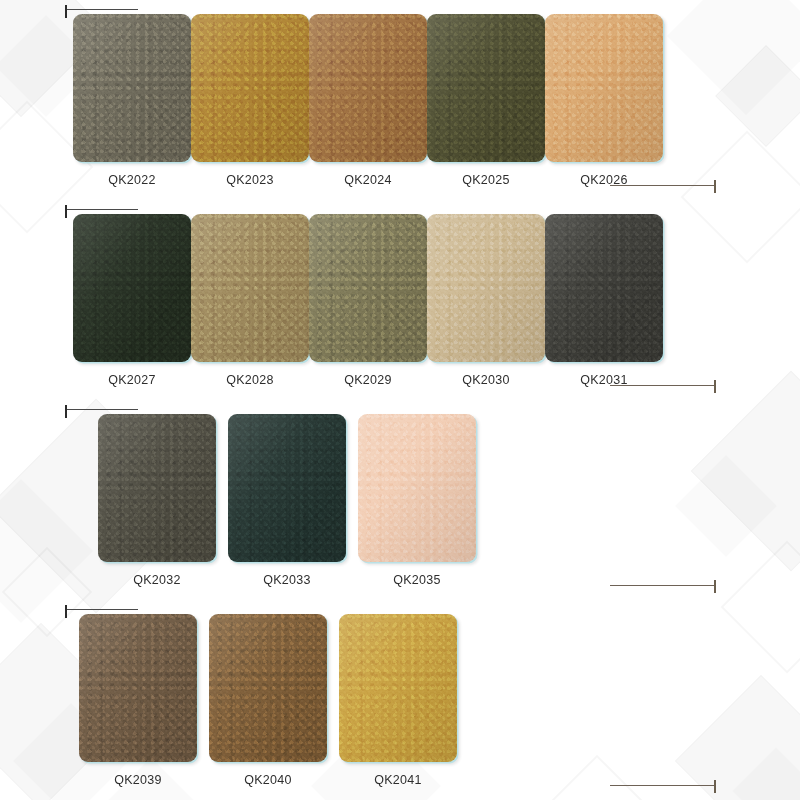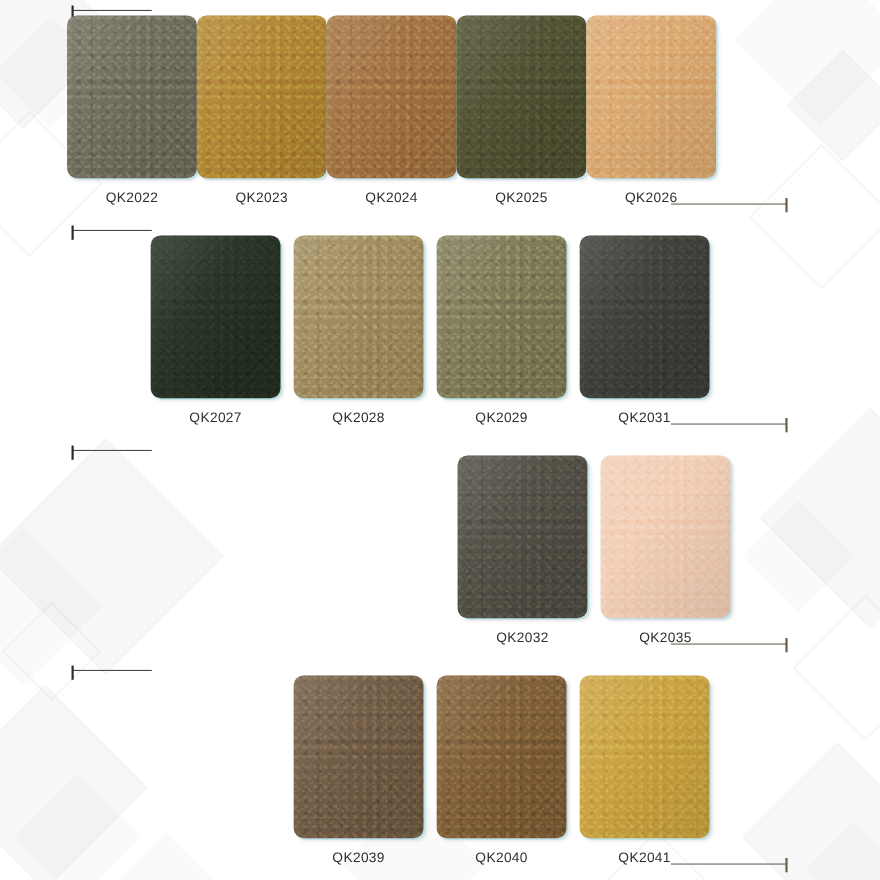--- a/index.html
+++ b/index.html
@@ -63,21 +63,21 @@
     right:-1px;top:-6px;
     width:0;height:13px;
     border-left:2px solid #6b5f4e;
   }
 
   .swatches{
     position:absolute;
     left:0;top:0;
     width:651px;
     display:flex;
-    justify-content:flex-end;
+    justify-content:flex-start;
   }
 
   .cell{
     width:130px;
     display:flex;
     flex-direction:column;
     align-items:center;
   }
   .cell:first-child{margin-left:73px;}
 
@@ -221,20 +221,28 @@
         </div>
         <div class="cell">
           <div class="chip" style="background: rgb(125, 120, 85);">
             <div class="grain"></div>
             <div class="grain2"></div>
             <div class="sheen"></div>
           </div>
           <div class="label">QK2029</div>
         </div>
         <div class="cell">
+          <div class="chip" style="background: rgb(205, 185, 147);">
+            <div class="grain"></div>
+            <div class="grain2"></div>
+            <div class="sheen"></div>
+          </div>
+          <div class="label">QK2030</div>
+        </div>
+        <div class="cell">
           <div class="chip" style="background: rgb(59, 59, 54);">
             <div class="grain"></div>
             <div class="grain2"></div>
             <div class="sheen"></div>
           </div>
           <div class="label">QK2031</div>
         </div>
       </div>
     </div>
     <div class="row" style="top: 400px;">
@@ -243,20 +251,28 @@
       <div class="swatches" style="top: 14px; padding-left: 19px;">
         <div class="cell">
           <div class="chip" style="background: rgb(78, 76, 65);">
             <div class="grain"></div>
             <div class="grain2"></div>
             <div class="sheen"></div>
           </div>
           <div class="label">QK2032</div>
         </div>
         <div class="cell">
+          <div class="chip" style="background: rgb(34, 51, 47);">
+            <div class="grain"></div>
+            <div class="grain2"></div>
+            <div class="sheen"></div>
+          </div>
+          <div class="label">QK2033</div>
+        </div>
+        <div class="cell">
           <div class="chip" style="background: rgb(242, 205, 180);">
             <div class="grain"></div>
             <div class="grain2"></div>
             <div class="sheen"></div>
           </div>
           <div class="label">QK2035</div>
         </div>
       </div>
     </div>
     <div class="row" style="top: 600px;">

